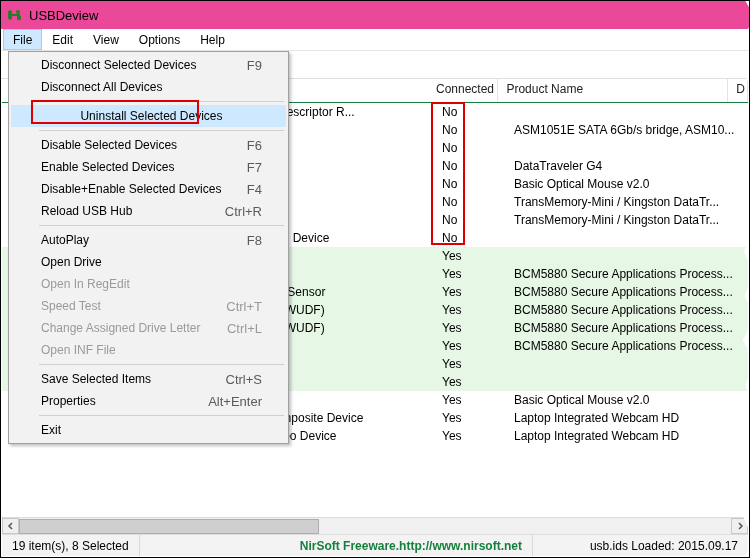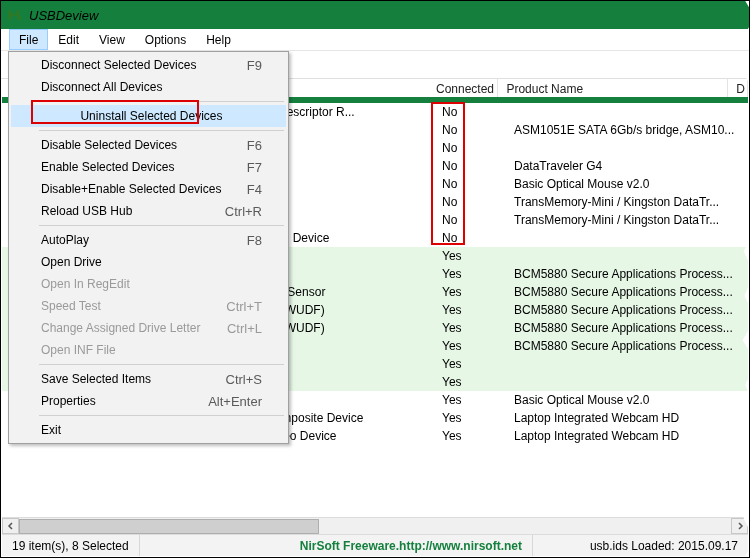--- a/index.html
+++ b/index.html
@@ -1,24 +1,24 @@
 <!DOCTYPE html>
 <html><head>
 <meta charset="utf-8">
 <style>
   * { box-sizing: border-box; margin: 0; padding: 0; font-family: "Segoe UI", Tahoma, sans-serif; font-size: 12px; }
   body { background: #fff; width: 750px; height: 558px; position: relative; overflow: hidden; border: 1px solid #000; }
 
   
-  .titlebar { display: flex; align-items: center; height: 28px; padding: 0 6px; background: #15803d; font-style: italic; }
+  .titlebar { display: flex; align-items: center; height: 28px; padding: 0 6px; background: #ec4899; }
   .titlebar .icon { width: 16px; height: 16px; margin-right: 6px; display: inline-flex; align-items: center; justify-content: center; }
   .titlebar .title { font-size: 13px; }
 
   
-  .menubar { height: 22px; display: flex; align-items: stretch; padding-left: 8px; border-bottom: 1px solid #e6e6e6; }
+  .menubar { height: 22px; display: flex; align-items: stretch; padding-left: 2px; border-bottom: 1px solid #e6e6e6; }
   .menubar .mi { padding: 2px 10px; cursor: default; display: flex; align-items: center; }
   .menubar .mi.open { background: #cde8ff; border: 1px solid #99ccff; padding: 1px 9px; }
 
   
   .toolbar { height: 28px; border-bottom: 1px solid #e0e0e0; }
 
   
   .menu {
     position: absolute; left: 7px; top: 50px; width: 281px;
     background: #f2f2f2; border: 1px solid #a0a0a0;
@@ -28,21 +28,21 @@
   .menu .item { display: flex; justify-content: space-between; align-items: center; padding: 3px 24px 3px 30px; height: 22px; white-space: nowrap; }
   .menu .item.disabled { color: #9a9a9a; text-align: center; }
   .menu .item.highlighted { background: #cde8ff; justify-content: center; }
   .menu .item .shortcut { color: #5a5a5a; font-size: 13px; }
   .menu .item.disabled .shortcut { color: #9a9a9a; }
   .menu .sep { height: 1px; background: #d0d0d0; margin: 3px 2px 3px 28px; }
   .menu .hl-box { position: absolute; border: 2px solid #d00; pointer-events: none; }
 
   
   .listarea { position: absolute; left: 1px; top: 78px; right: 1px; bottom: 42px; overflow: hidden; }
-  .list-header { display: flex; height: 24px; border-bottom: 6px solid #15803d; background: #fff; position: relative; }
+  .list-header { display: flex; height: 24px; border-bottom: 1px solid #15803d; background: #fff; position: relative; }
   .list-header .col { padding: 3px 6px 3px 8px; border-right: 1px solid #e4e4e4; white-space: nowrap; overflow: hidden; font-size: 12px; color: #222; }
   .col-dev  { width: 228px; }   
   .col-desc { width: 204px; }
   .col-conn { width: 72px; text-align: left; }
   .col-prod { width: 236px; }
   .col-last { width: 20px; }
 
   .row { display: flex; height: 18px; align-items: center; }
   .row .cell { padding: 0 6px 0 8px; white-space: nowrap; overflow: hidden; text-overflow: ellipsis; }
   .row .cell.col-dev { display:flex; align-items:center; gap:4px; }

